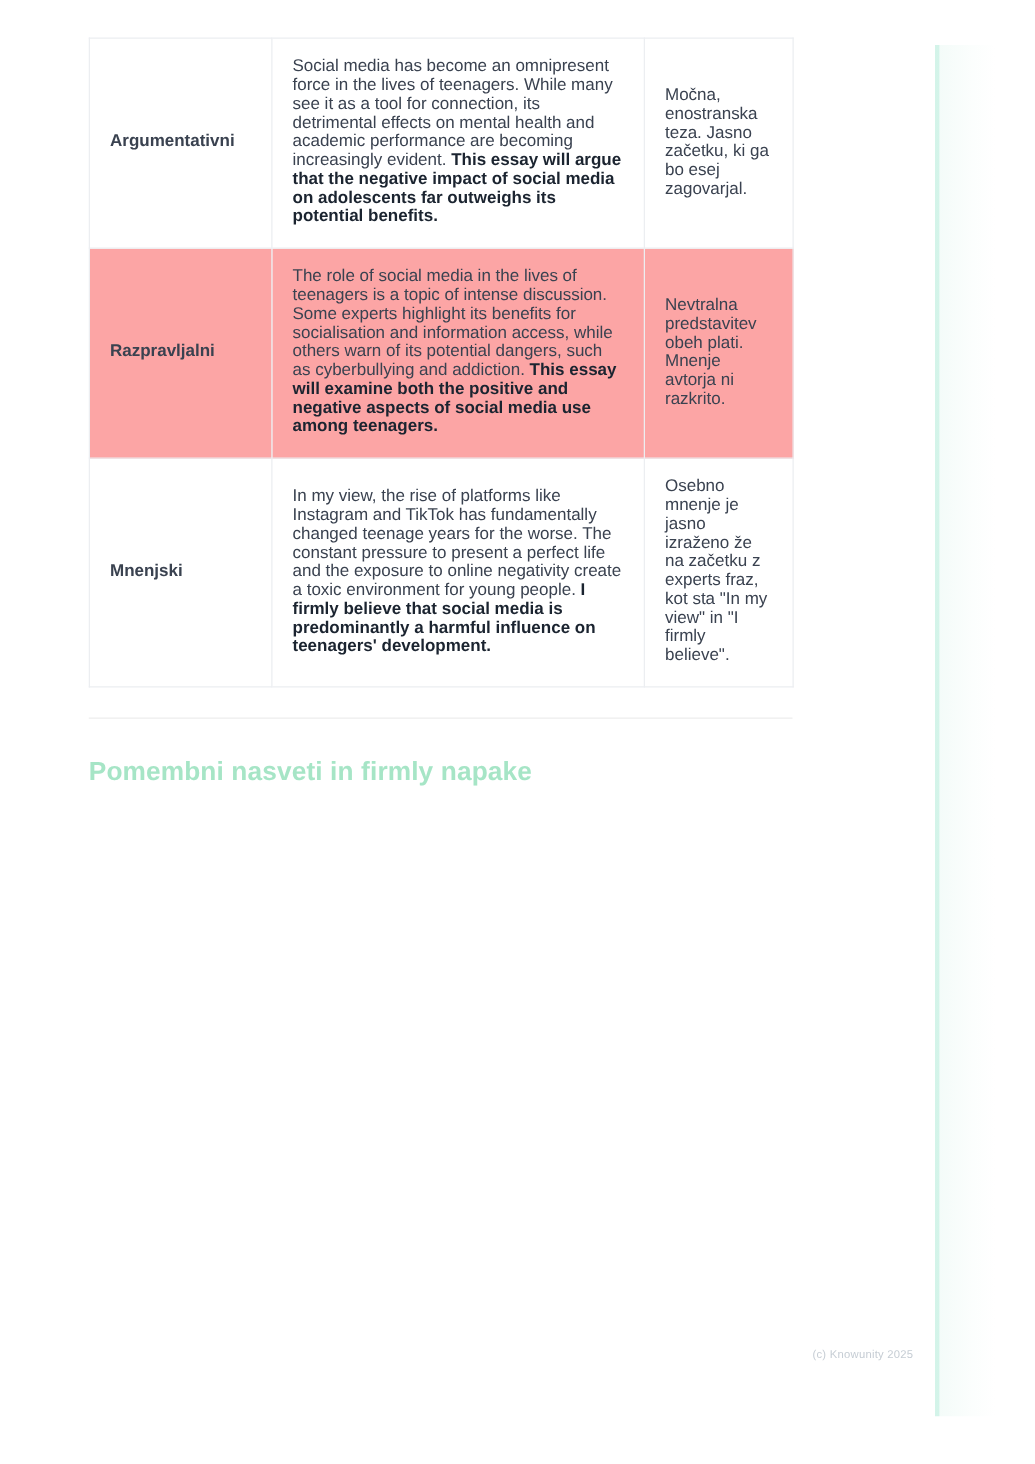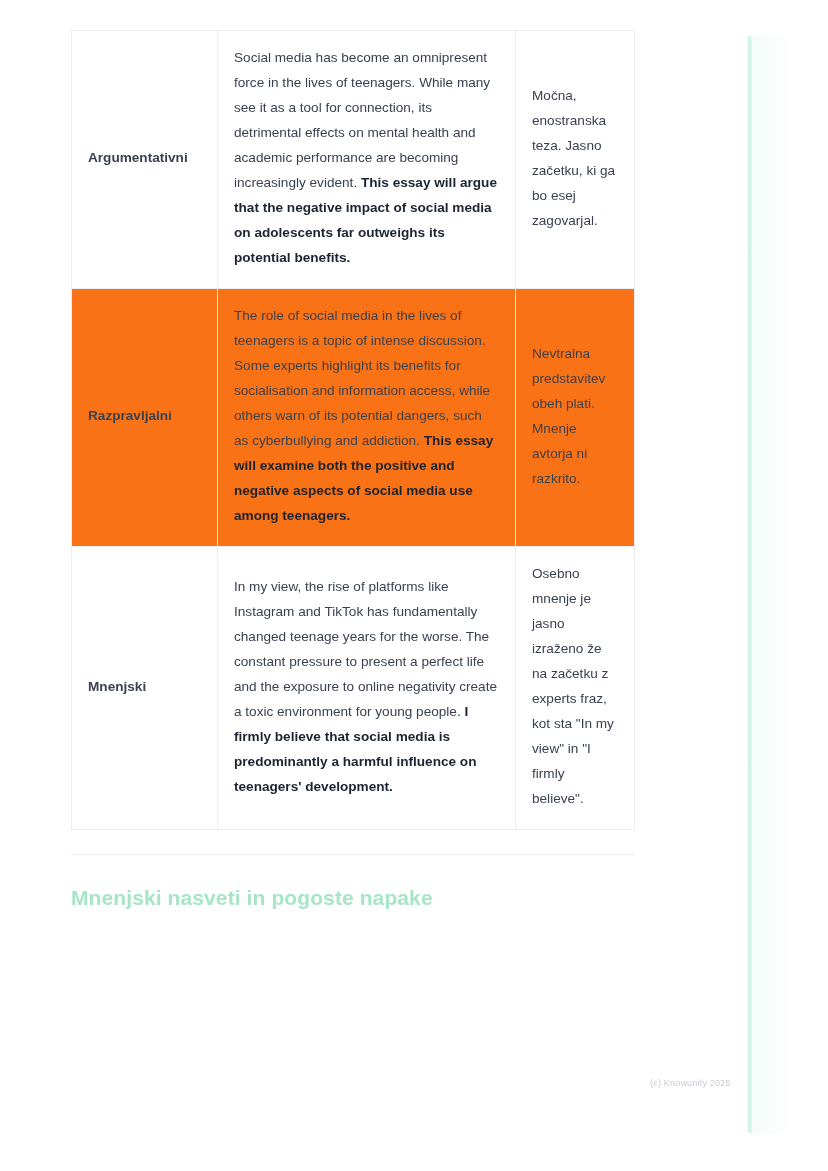--- a/index.html
+++ b/index.html
@@ -51,25 +51,25 @@
   }
   table.compare-table col.c1 { width: 146px; }
   table.compare-table col.c2 { width: 298px; }
   table.compare-table col.c3 { width: 119px; }
 
   table.compare-table td {
     border: 1px solid #eceef1;
     vertical-align: middle;
     padding: 14px 16px 18px 16px;
     font-size: 13.6px;
-    line-height: 25px;
+    line-height: 15px;
     color: #3a4250;
   }
   table.compare-table tr.alt td {
-    background: #f97316;
+    background: #fca5a5;
   }
   td.type-cell {
     font-weight: bold;
     color: #1b2430;
     font-size: 13.6px;
     padding-left: 17px;
   }
   td.example-cell {
     color: #4b5563;
     padding-left: 16px;
@@ -172,20 +172,20 @@
       <tr>
         <td class="type-cell">Mnenjski</td>
         <td class="example-cell"><span>In my view, the rise of platforms like Instagram and TikTok has fundamentally changed teenage years for the worse. The constant pressure to present a perfect life and the exposure to online negativity create a toxic environment for young people. </span><b>I firmly believe that social media is predominantly a harmful influence on teenagers' development.</b></td>
         <td class="note-cell">Osebno mnenje je jasno izraženo že na začetku z experts fraz, kot sta "In my view" in "I firmly believe".</td>
       </tr>
     </tbody>
   </table>
 
   <hr class="section-divider">
 
-  <h2 class="tips-heading">Mnenjski nasveti in pogoste napake</h2>
+  <h2 class="tips-heading">Pomembni nasveti in firmly napake</h2>
 
   <ul class="tips-list">
   </ul>
 
 </div>
 
 <div id="watermark">(c) Knowunity 2025</div>
 
 </body></html>

